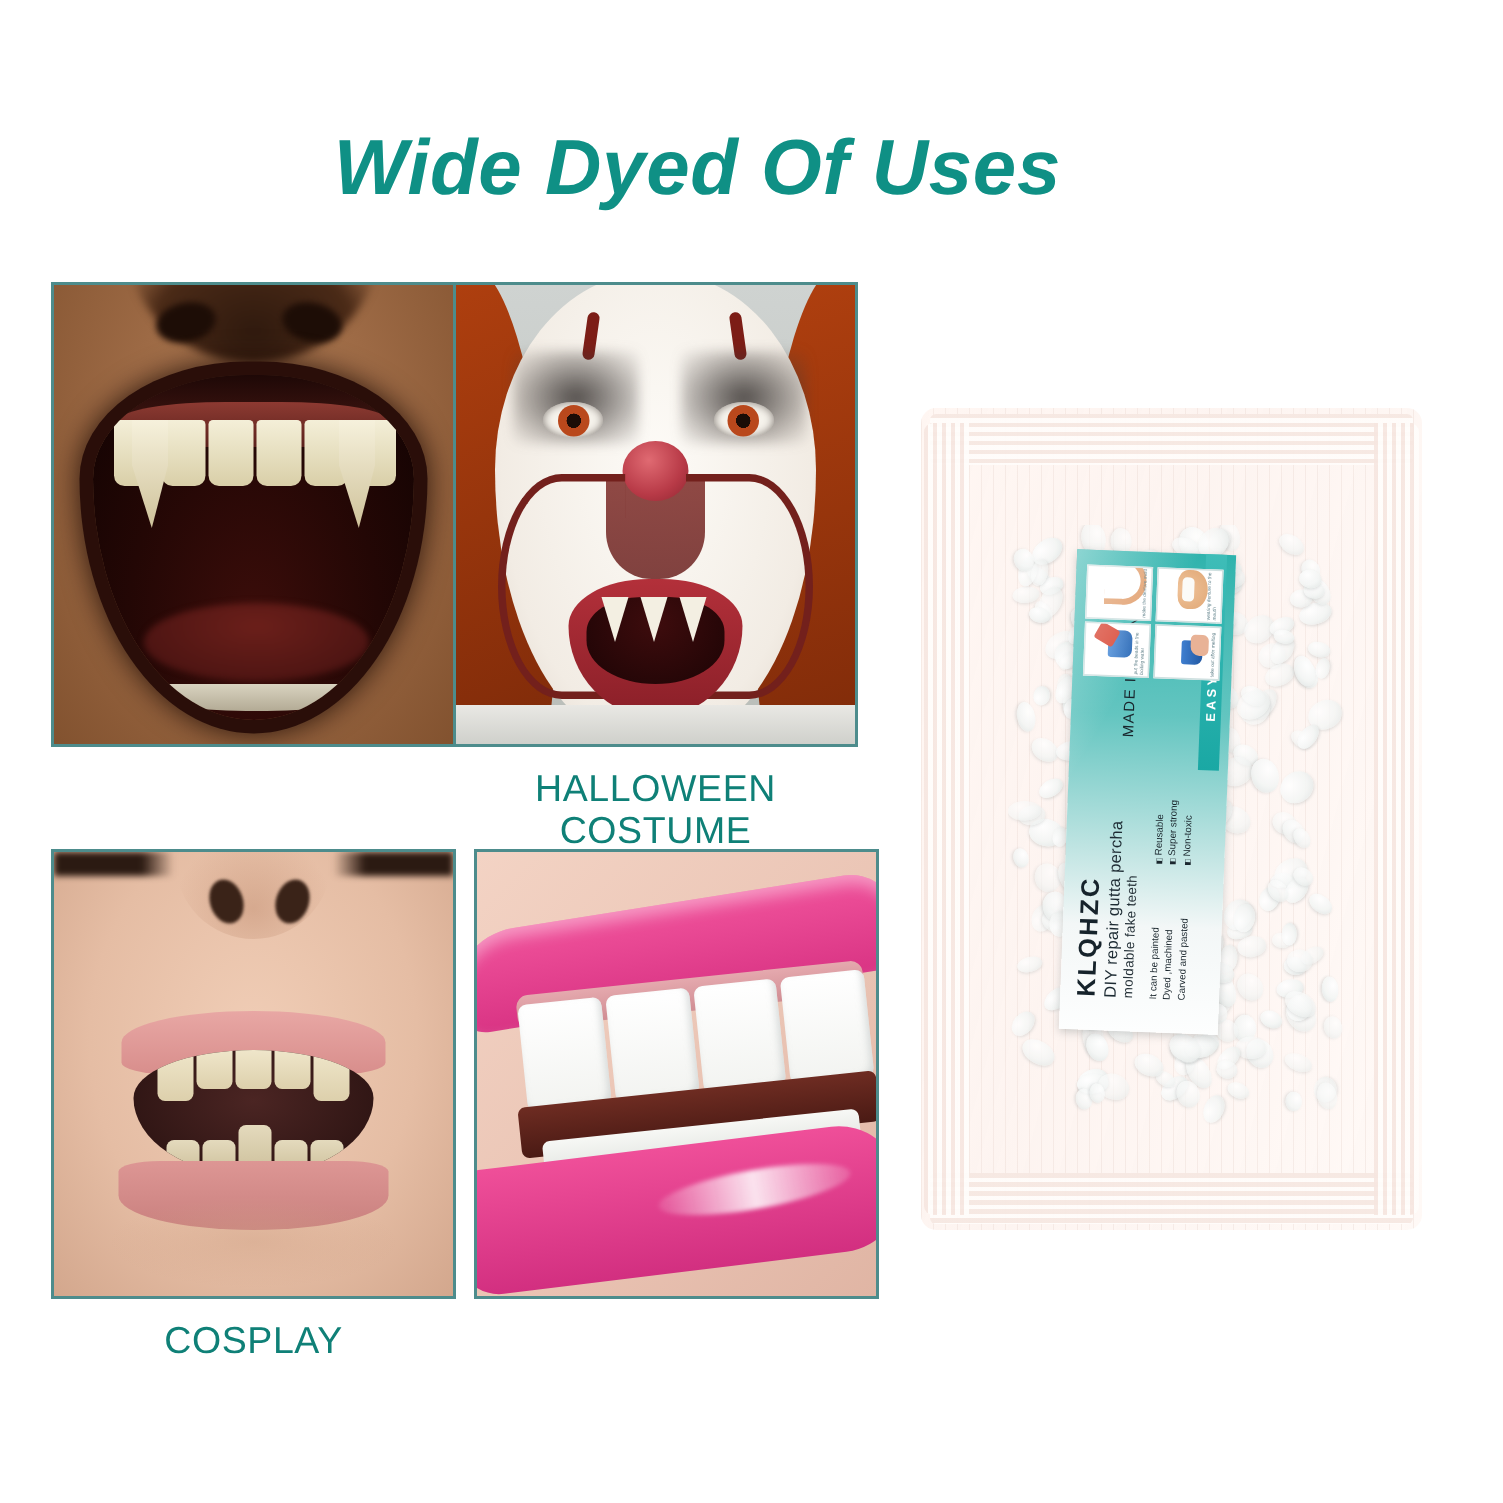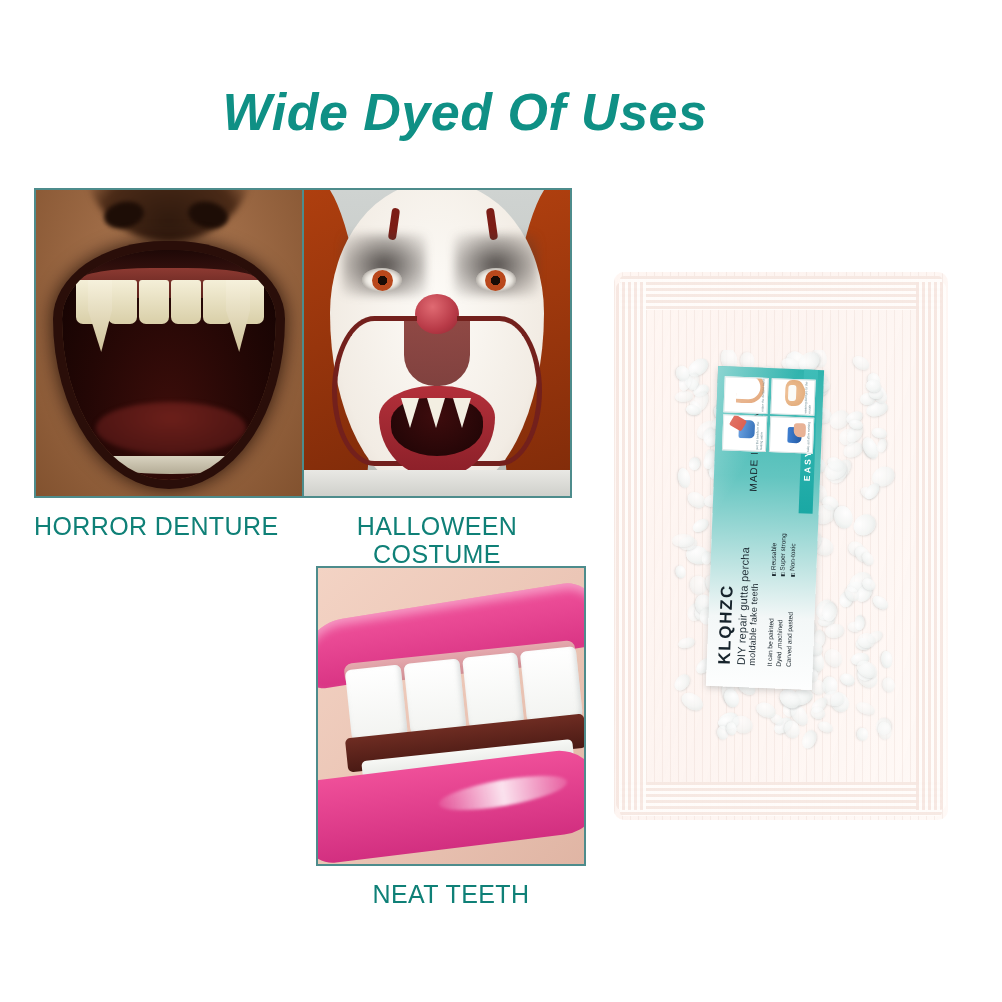--- a/index.html
+++ b/index.html
@@ -468,21 +468,20 @@
             <i></i>
             <i></i>
             <i></i>
         </div>
         <div class="fangL"></div>
         <div class="fangR"></div>
         <div class="tongue"></div>
         <div class="lowerteeth"></div>
       </div>
     </div>
-    <div class="caption left">HORROR DENTURE</div>
   </div>
 
   <div class="cell c1">
     <div class="photo p2">
       <div class="hairL"></div>
       <div class="hairR"></div>
       <div class="face"></div>
       <div class="brow browL"></div>
       <div class="brow browR"></div>
       <div class="shadow shadowL"></div>
@@ -499,37 +498,64 @@
         <div class="mouthin"></div>
         <div class="tooth t1"></div>
         <div class="tooth t2"></div>
         <div class="tooth t3"></div>
       </div>
       <div class="collar"></div>
     </div>
     <div class="caption center">HALLOWEEN COSTUME</div>
   </div>
 
+  <div class="cell c2">
+    <div class="photo p3">
+      <div class="hairtop"></div>
+      <div class="nose"></div>
+      <div class="nostrilL"></div>
+      <div class="nostrilR"></div>
+      <div class="lipU"></div>
+      <div class="mouth">
+        <div class="upper">
+          <i class="long"></i>
+            <i></i>
+            <i></i>
+            <i></i>
+            <i class="long"></i>
+        </div>
+        <div class="lower">
+          <i></i>
+            <i></i>
+            <i class="up"></i>
+            <i></i>
+            <i></i>
+        </div>
+      </div>
+      <div class="lipL"></div>
+      <div class="chin"></div>
+    </div>
+    <div class="caption center">COSPLAY</div>
+  </div>
 
   <div class="cell c3">
     <div class="photo p4">
       <div class="uplip"></div>
       <div class="gum"></div>
       <div class="teethrow">
         <i></i>
           <i></i>
           <i></i>
           <i></i>
       </div>
       <div class="gap"></div>
       <div class="lowerteeth"></div>
       <div class="lowlip"></div>
       <div class="gloss"></div>
     </div>
-    <div class="caption center">NEAT TEETH</div>
   </div>
 </div>
 
 <div id="package">
   <div class="bag"></div>
   <div class="crimpT"></div>
   <div class="crimpB"></div>
   <div class="crimpL"></div>
   <div class="crimpR"></div>
 

